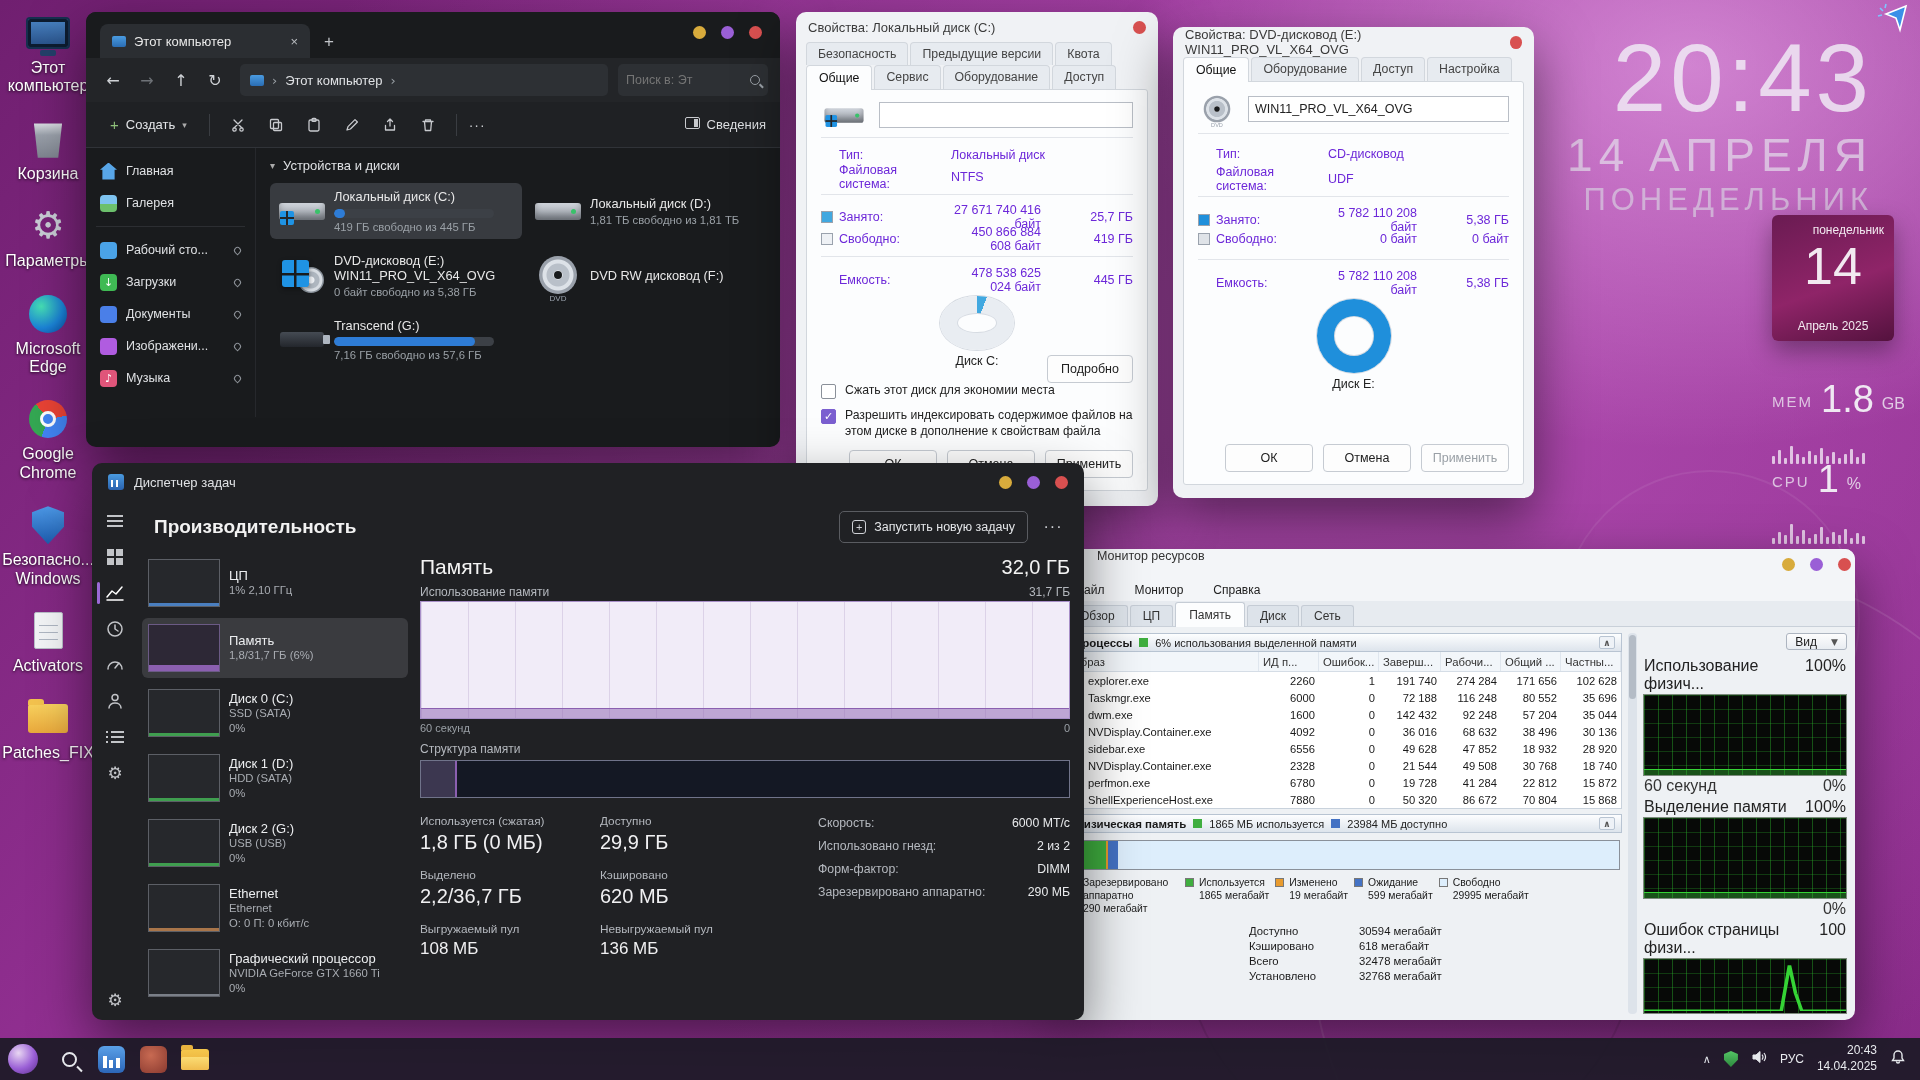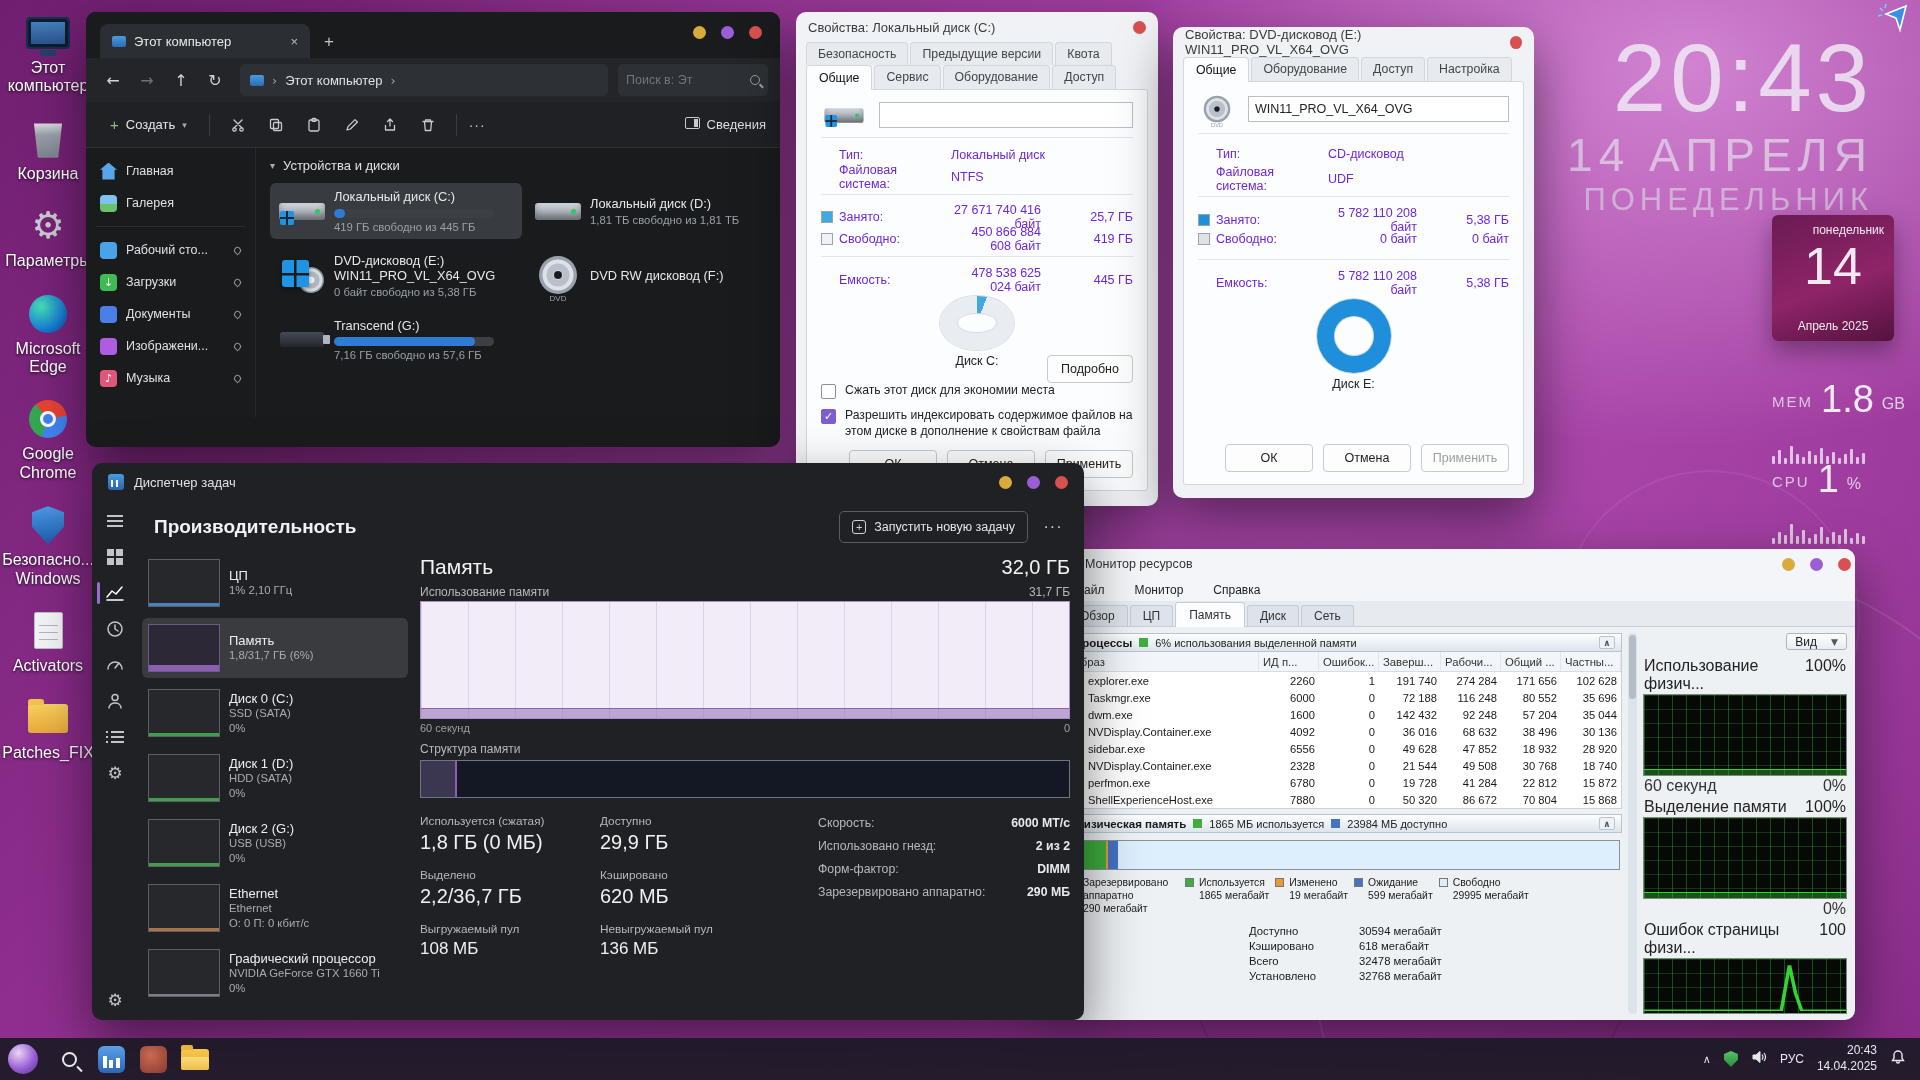--- a/index.html
+++ b/index.html
@@ -204,25 +204,25 @@
 .tm-complabel{font-size:12px;color:#b4b8be;margin-bottom:4px}
 .tm-comp{height:38px;border:1px solid #70738a;background:#141824;position:relative}
 .tm-comp .seg{position:absolute;left:0;top:0;bottom:0;width:5.5%;background:#3c3750;border-right:2px solid #8b5fb0}
 .tm-statwrap{display:flex;margin-top:16px}
 #tm-stats{display:grid;grid-template-columns:170px 160px;column-gap:10px;row-gap:14px}
 .st-l{font-size:11.8px;color:#b4b8be;margin-bottom:3px}
 .st-v{font-size:20px;color:#f0f0f2;font-weight:300}
 .stat.sm .st-v{font-size:17px}
 #tm-details{margin-left:auto;width:252px;display:flex;flex-direction:column;gap:9px;padding-top:2px}
 .det{display:flex;font-size:12.3px;color:#b4b8be}
-.det b{margin-left:auto;color:#e8eaec;font-weight:700}
+.det b{margin-left:auto;color:#e8eaec;font-weight:400}
 
 
 #rm{left:1059px;top:549px;width:796px;height:471px;background:#eef1f4;color:#1a1a1a;z-index:16}
-.rm-tb{height:30px;display:flex;align-items:center;gap:8px;padding:0 4px;background:#f3f5f8}
+.rm-tb{height:30px;display:flex;gap:20px;padding:0 4px;background:#f3f5f8}
 .rm-appic{width:14px;height:11px;background:linear-gradient(#6aa4dc,#2f6cb0);border-radius:2px}
 .rm-tb .t{font-size:12.5px;color:#333}
 .rm-tb .orbs{margin-left:auto}
 .rm-menu{height:22px;display:flex;align-items:center;gap:14px;padding:0 8px;background:#f3f5f8;font-size:12px;color:#222}
 .rm-menu span{padding:2px 8px}
 .rm-tabs{height:26px;display:flex;align-items:flex-end;gap:2px;padding:0 8px;border-bottom:1px solid #c9d0d9;background:#e7ebf0}
 .rm-tab{font-size:12px;padding:3px 12px;background:#dde3ea;border:1px solid #c5ccd5;border-bottom:none;border-radius:3px 3px 0 0;color:#333}
 .rm-tab.on{background:#fcfdfe;padding:5px 13px;margin-bottom:-1px;z-index:2;position:relative}
 .rm-body{display:flex;gap:6px;padding:6px 8px;height:calc(471px - 30px - 22px - 26px)}
 .rm-left{flex:1;min-width:0;display:flex;flex-direction:column}

